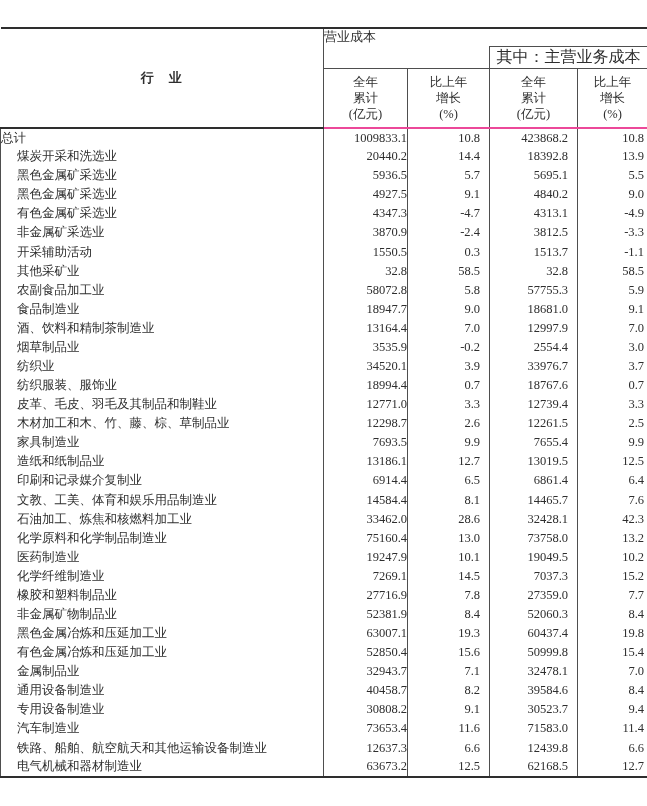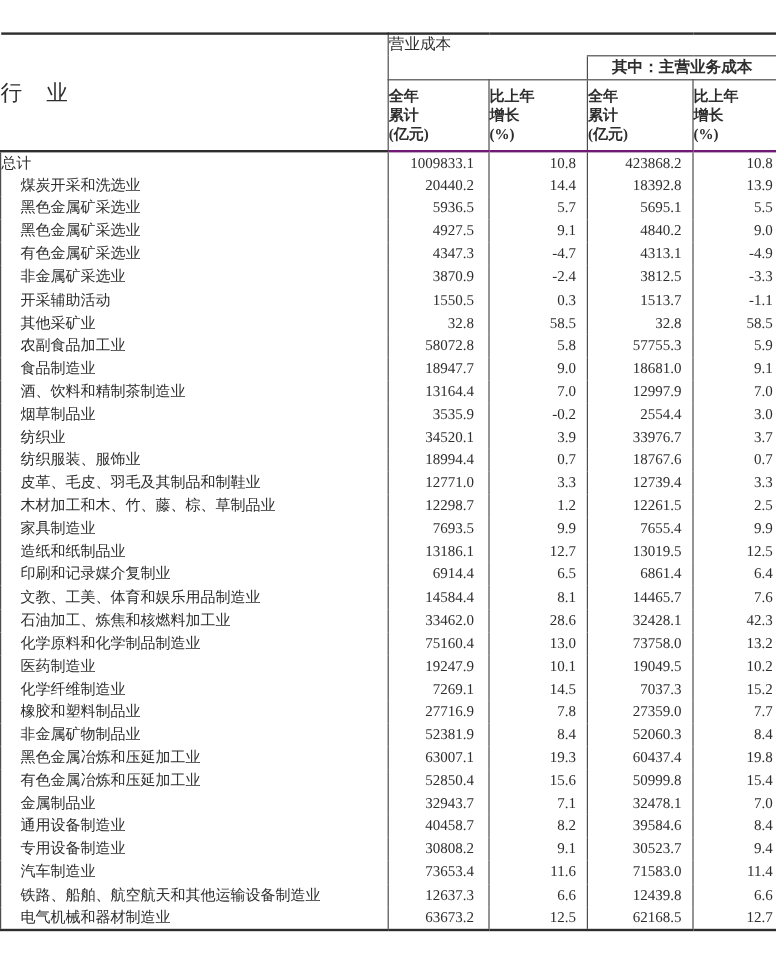--- a/index.html
+++ b/index.html
@@ -16,50 +16,50 @@
     border-collapse:collapse;table-layout:fixed;width:647px;
     margin-top:27px;border-top:2px solid #2e2e2e;
   }
   table.stat td{padding:0;}
   
   thead tr.r1{height:18px;}
   thead tr.r2{height:20px;}
   thead tr.r3{height:60px;}
   td.industry-head{
     border-right:1px solid #4e4e4e;border-bottom:2px solid #2e2e2e;
-    text-align:left;vertical-align:middle;font-size:18px;letter-spacing:1px;
+    text-align:center;vertical-align:middle;font-size:13px;letter-spacing:1px;font-weight:bold;
   }
   td.grp1{
     border-left:1px solid #4e4e4e;border-bottom:1px solid #4e4e4e;
     text-align:left;vertical-align:top;padding-top:2px;line-height:15px;font-size:13px;
   }
   td.grp-empty{border-bottom:1px solid #4e4e4e;}
   td.grp2{
     border-left:1px solid #4e4e4e;border-right:1px solid #4e4e4e;
     border-bottom:1px solid #4e4e4e;
-    text-align:center;vertical-align:middle;font-size:13px;font-weight:bold;
+    text-align:center;vertical-align:middle;font-size:16px;
   }
   tr.r3 td{
-    border-left:1px solid #4e4e4e;border-bottom:2px solid #701a75;
-    text-align:left;vertical-align:middle;
-    white-space:pre-line;line-height:16px;font-size:12.5px;font-weight:bold;
+    border-left:1px solid #4e4e4e;border-bottom:2px solid #ec4899;
+    text-align:center;vertical-align:middle;
+    white-space:pre-line;line-height:16px;font-size:12.5px;
   }
   tr.r3 td:last-child{border-right:1px solid #4e4e4e;}
   
   tbody tr{height:19.09px;}
   tbody td{
     border-left:1px solid #4e4e4e;vertical-align:middle;font-size:12.5px;
   }
   tbody td:last-child{border-right:1px solid #4e4e4e;}
   tbody tr:last-child td{border-bottom:2px solid #2e2e2e;}
   tbody td.industry{padding-left:0;text-align:left;
     white-space:nowrap;overflow:hidden;}
   tbody td.industry.indent{padding-left:16px;}
   tbody td.num{text-align:right;font-variant-numeric:tabular-nums;}
-  tbody td.num.c2{padding-right:12px;}
+  tbody td.num.c2{padding-right:0;}
   tbody td.num.c3{padding-right:9px;}
   tbody td.num.c4{padding-right:9px;}
   tbody td.num.c5{padding-right:3px;}
 </style>
 </head>
 <body>
 
 <div>
 
   <table class="stat">
@@ -196,21 +196,21 @@
         <tr>
     <td class="industry indent">皮革、毛皮、羽毛及其制品和制鞋业</td>
     <td class="num c2">12771.0</td>
     <td class="num c3">3.3</td>
     <td class="num c4">12739.4</td>
     <td class="num c5">3.3</td>
   </tr>
         <tr>
     <td class="industry indent">木材加工和木、竹、藤、棕、草制品业</td>
     <td class="num c2">12298.7</td>
-    <td class="num c3">1.2</td>
+    <td class="num c3">2.6</td>
     <td class="num c4">12261.5</td>
     <td class="num c5">2.5</td>
   </tr>
         <tr>
     <td class="industry indent">家具制造业</td>
     <td class="num c2">7693.5</td>
     <td class="num c3">9.9</td>
     <td class="num c4">7655.4</td>
     <td class="num c5">9.9</td>
   </tr>

